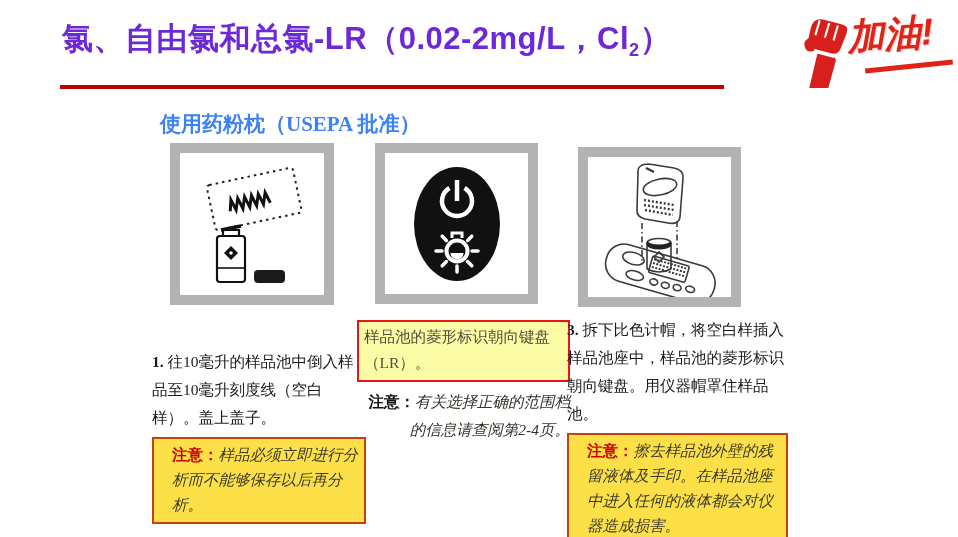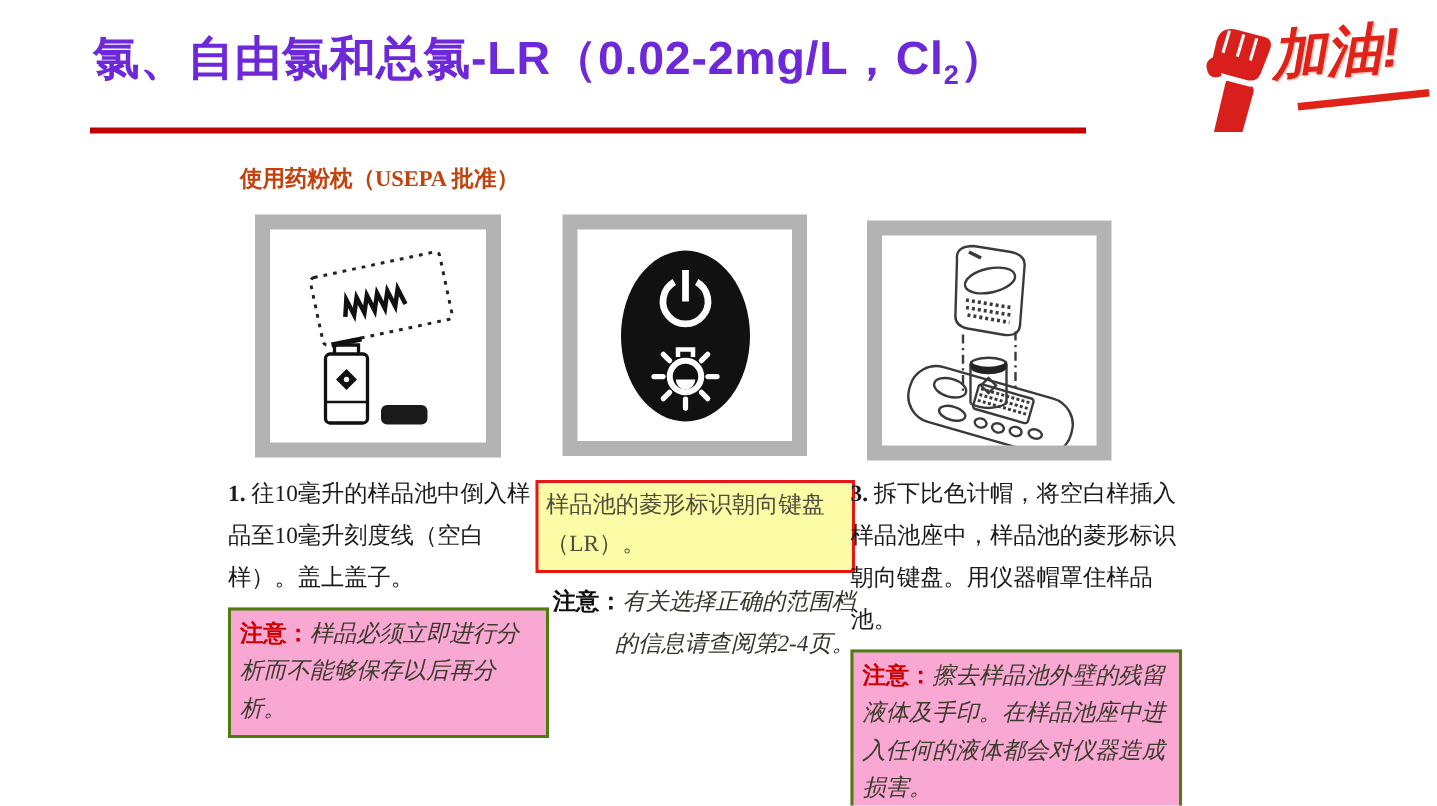--- a/index.html
+++ b/index.html
@@ -30,40 +30,40 @@
     transform:rotate(-4deg);white-space:nowrap;
     text-shadow:1px 1px 0 #f8c9c4;
   }
   .badge-underline{
     position:absolute;left:80px;top:62px;width:88px;height:5px;background:#e02318;
     transform:rotate(-6deg);
   }
 
   
   .subtitle{
-    position:absolute;left:160px;top:110px;font-size:15px;font-weight:700;color:#c2410c;
+    position:absolute;left:160px;top:110px;font-size:21px;font-weight:700;color:#3b82f6;
   }
 
   
   .panel{position:absolute;background:#b3b3b3;padding:10px;box-sizing:border-box;}
   .panel-inner{background:#ffffff;width:100%;height:100%;display:flex;align-items:center;justify-content:center;}
   .panel1{left:170px;top:143px;width:164px;height:162px;}
   .panel2{left:375px;top:143px;width:163px;height:161px;}
   .panel3{left:578px;top:147px;width:163px;height:160px;}
 
   
   .col{position:absolute;top:316px;font-size:15.5px;color:#1a1a1a;}
-  .col1{left:152px;width:214px;}
+  .col1{left:152px;width:214px;margin-top:32px;}
   .col2{left:357px;width:213px;}
   .col3{left:567px;width:221px;}
   .step{margin:0;line-height:28px;}
   .step b{font-weight:700;}
   .note-box{
-    margin-top:5px;background:#f9a8d4;border:2px solid #4d7c0f;
-    padding:3px 6px 5px 6px;line-height:25px;
+    margin-top:5px;background:#fde047;border:2px solid #c2410c;
+    padding:3px 6px 5px 18px;line-height:25px;
   }
   .note-box .note-label{color:#cc0000;font-weight:700;font-style:normal;}
   .note-box i{color:#3b3b2b;}
   .highlight-box{
     margin-top:4px;background:#fdfca6;border:2px solid #e81515;
     padding:2px 5px 4px 5px;line-height:26px;color:#4e4e3a;
   }
   .note-plain{margin:6px 0 0 0;line-height:28px;text-align:right;}
   .note-plain b{color:#111;font-weight:700;}
   .note-plain i{color:#33332a;}

